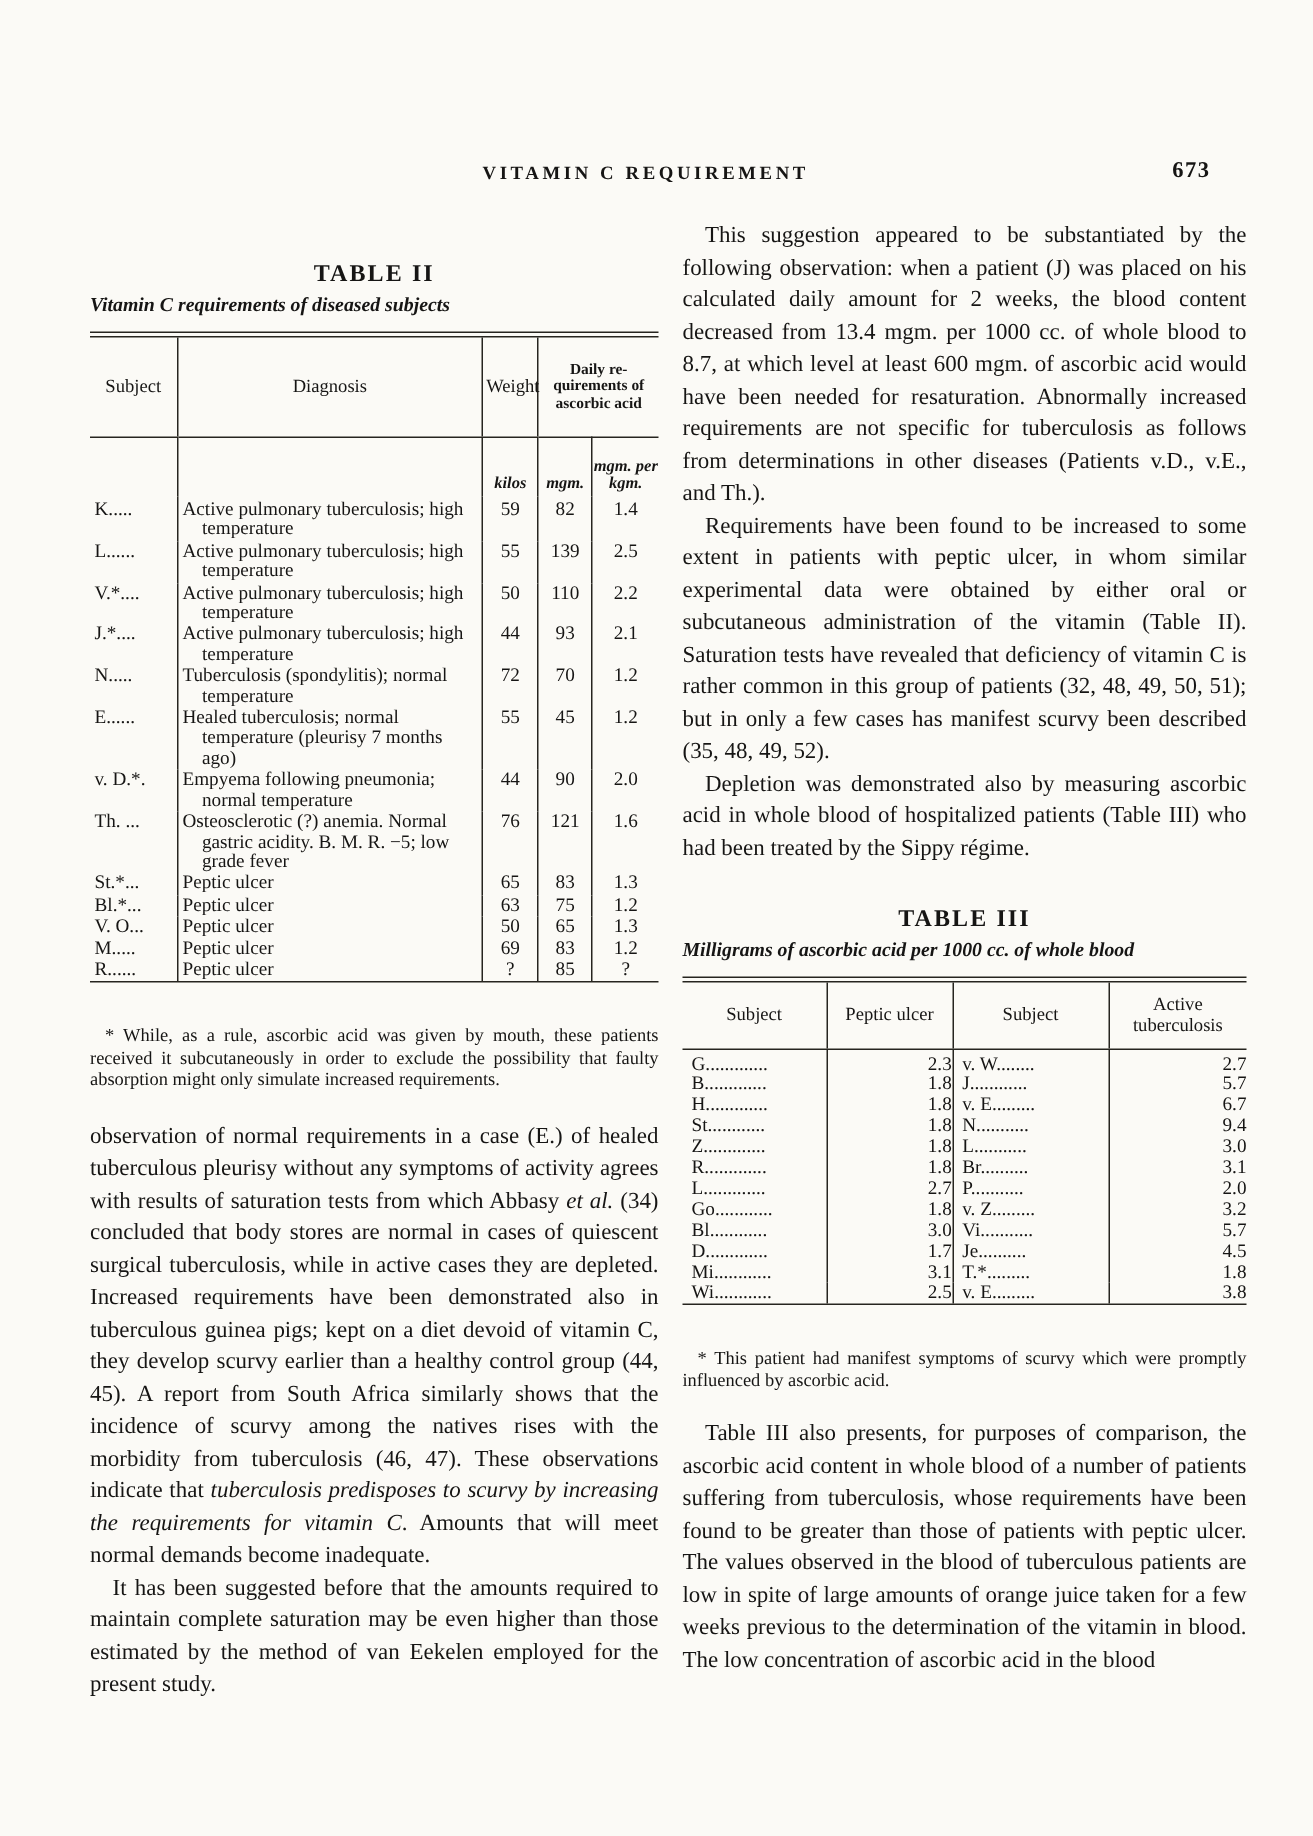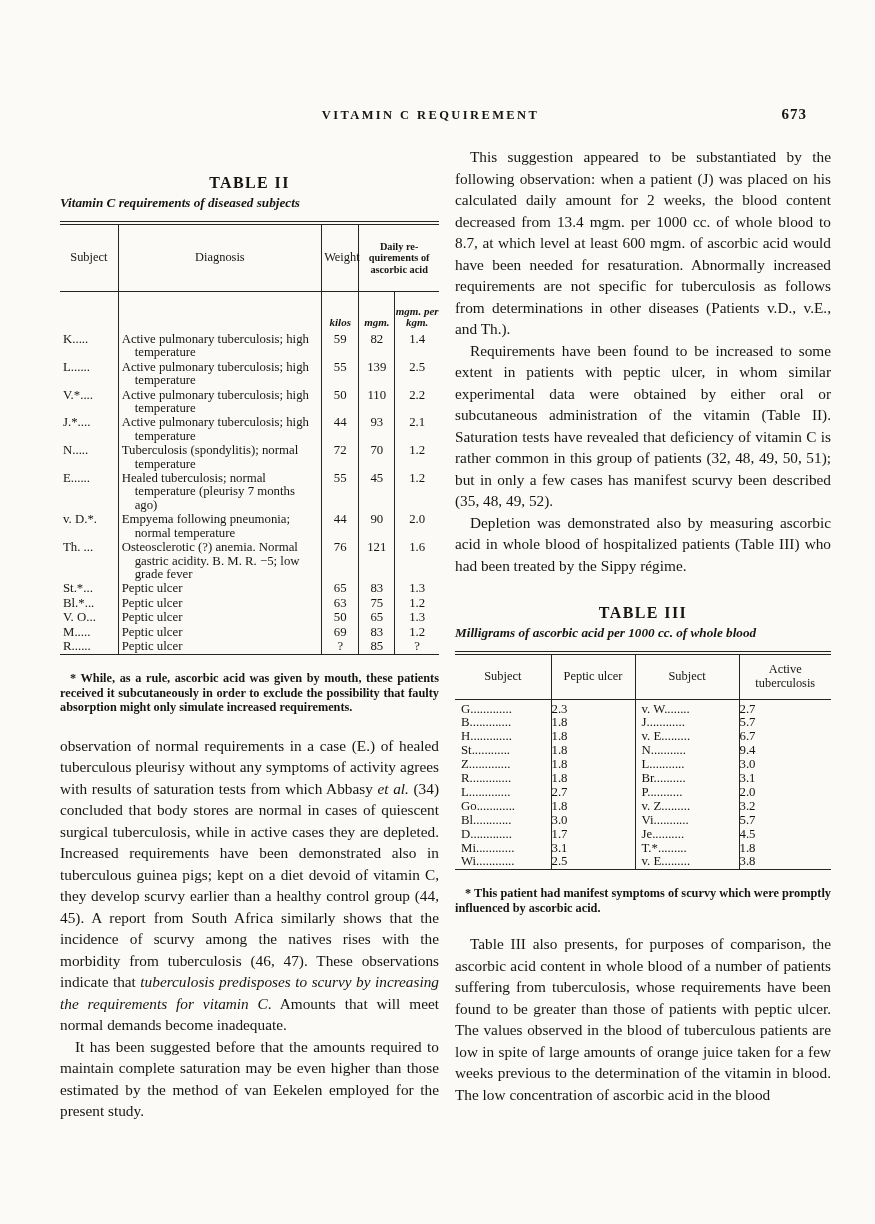--- a/index.html
+++ b/index.html
@@ -58,39 +58,39 @@
     height: 40px; vertical-align: bottom; text-align: center;
     font-style: italic; font-weight: bold; font-size: 11px; line-height: 11px; padding-bottom: 3px;
   }
   .t2 tbody td { vertical-align: top; font-size: 12.8px; line-height: 13.4px; padding: 0 2px 1px 2px; }
   .t2 tbody td.cell-subj { padding-left: 3px; white-space: nowrap; overflow: hidden; }
   .t2 tbody td.cell-diag { padding-left: 16px; text-indent: -13px; }
   .t2 tbody td.cell-num { text-align: center; }
   .t2 tbody tr:first-child td { padding-top: 2px; }
 
   .footnote {
-    margin-top: 16px; font-size: 12.3px; line-height: 14.4px;
-    font-weight: bold; text-align: justify; text-indent: 10px;
+    margin-top: 28px; font-size: 12.3px; line-height: 14.4px;
+    font-weight: normal; text-align: justify; text-indent: 10px;
   }
 
   .t2-section { margin-bottom: 20px; }
 
   
   .t3-section { margin-top: 16px; margin-bottom: 18px; }
   .t3 col.w-s1 { width: 96px; }
   .t3 col.w-v1 { width: 84px; }
   .t3 col.w-s2 { width: 104px; }
   .t3 col.w-v2 { width: 92px; }
   .t3 thead th {
     height: 44px; vertical-align: middle; text-align: center;
     font-size: 12.4px; line-height: 13.5px; border-bottom: 1px solid #26241f; padding: 2px 6px;
   }
   .t3 tbody td { font-size: 12.8px; line-height: 13.9px; vertical-align: top; padding: 0; }
   .t3 tbody td.cell-subj { padding-left: 6px; white-space: nowrap; overflow: hidden; }
-  .t3 tbody td.cell-val { text-align: left; }
+  .t3 tbody td.cell-val { text-align: right; }
   .t3 tbody tr:first-child td { padding-top: 3px; }
 </style>
 </head>
 <body>
 
 <div class="page">
 
   <header class="running-header">
     <div class="rh-title">VITAMIN C REQUIREMENT</div>
     <div class="rh-page">673</div>

